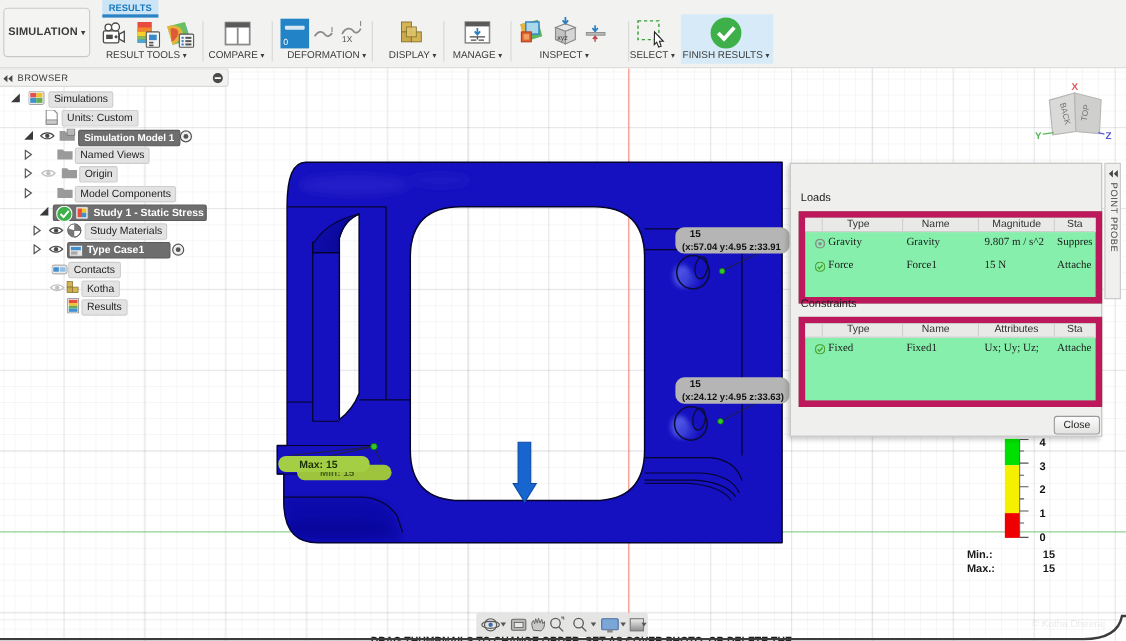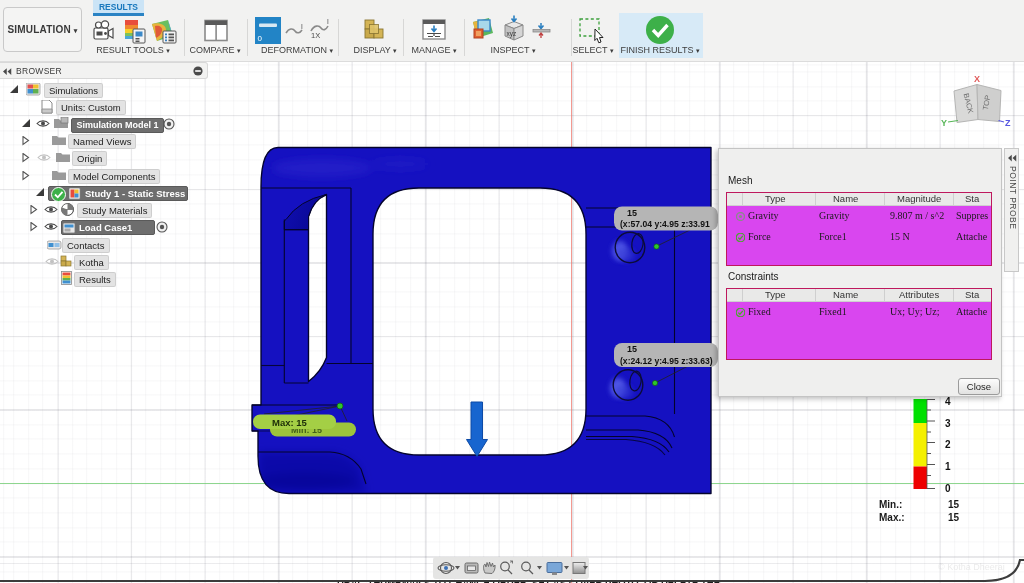--- a/index.html
+++ b/index.html
@@ -32,21 +32,21 @@
   #browserbar{position:absolute;left:0;top:62px;width:208px;height:17px;background:#f2f2f1;border:1px solid #d8d8d8;border-left:none;box-sizing:border-box;border-radius:0 3px 3px 0;}
   #browserbar .t{position:absolute;left:16px;top:3px;font-size:8.5px;color:#3a3a3a;letter-spacing:0.3px;}
   .chip{position:absolute;background:rgba(225,225,225,0.92);border:1px solid rgba(200,200,200,0.8);border-radius:2px;
     font-size:9.5px;color:#222;padding:0 4px;height:13px;line-height:13px;top:0;}
   .chipdark{position:absolute;background:#6e6e6e;border:1px solid #5a5a5a;border-radius:2px;
     font-size:9.5px;color:#fff;font-weight:bold;height:13px;line-height:13px;top:0;padding:0 5px;}
   
   #attrpanel{position:absolute;left:718px;top:148px;width:284px;height:249px;background:#efefee;
     border:1px solid #c4c4c4;box-shadow:-2px 2px 5px rgba(0,0,0,0.25);box-sizing:border-box;}
   #attrtitle{position:absolute;left:0;top:0;width:100%;height:18px;font-size:8.5px;font-weight:bold;color:#4c4c4c;letter-spacing:0.4px;}
-  .attrtable{position:absolute;left:7px;width:264px;background:#d946ef;border:1px solid #be185d;}
+  .attrtable{position:absolute;left:7px;width:264px;background:#86efac;border:6px solid #be185d;}
   .attrhead{height:12px;background:#e9e9e8;border-bottom:1px solid #cfcfcf;font-size:9.5px;color:#333;position:relative;}
   .attrhead span{position:absolute;top:0px;}
   .hsep{position:absolute;top:0;width:1px;height:12px;background:#cfcfcf;}
   .attrrow{height:21px;position:relative;font-size:10px;color:#1a1a1a;font-family:Liberation Serif, serif;}
   .attrrow span{position:absolute;top:4px;}
   .seclabel{position:absolute;left:9px;font-size:10px;color:#1a1a1a;}
   #closebtn{position:absolute;left:239px;top:229px;width:40px;height:15px;background:linear-gradient(#fcfcfc,#e2e2e1);
     border:1px solid #9b9b9b;border-radius:3px;font-size:9.5px;color:#222;text-align:center;line-height:15px;}
   
   #probetab{position:absolute;left:1004px;top:148px;width:15px;height:124px;background:#f0f0ef;border:1px solid #c8c8c8;box-sizing:border-box;}
@@ -328,21 +328,21 @@
     <svg class="abs" style="left:44px;top:160px" width="14" height="9">
       <path d="M 1,4.5 C 4,1 10,1 13,4.5 C 10,8 4,8 1,4.5 Z" fill="#fff" stroke="#4a4a4a" stroke-width="1.1"></path>
       <circle cx="7" cy="4.5" r="2" fill="#4a4a4a"></circle>
     </svg>
     <span class="chipdark" style="left:61px;top:158px;width:92px;padding:0;"></span>
     <svg class="abs" style="left:63px;top:159.5px" width="13" height="12">
       <rect x="0" y="1" width="12" height="10" rx="1" fill="#e8e8e8" stroke="#777" stroke-width="0.8"></rect>
       <rect x="1.5" y="2.5" width="9" height="3" fill="#4090d0"></rect>
       <rect x="1.5" y="6.5" width="6" height="3" fill="#aaa"></rect>
     </svg>
-    <span class="abs" style="left:79px;top:159.5px;font-size:9.5px;font-weight:bold;color:#fff;">Load Case1</span>
+    <span class="abs" style="left:79px;top:159.5px;font-size:9.5px;font-weight:bold;color:#fff;">Type Case1</span>
     <svg class="abs" style="left:156px;top:159px" width="12" height="12">
       <circle cx="6" cy="6" r="5" fill="#f0f0f0" stroke="#555" stroke-width="1.1"></circle>
         <circle cx="6" cy="6" r="2.2" fill="#555"></circle>
     </svg>
 
     <svg class="abs" style="left:47px;top:177.5px" width="15" height="10">
       <rect x="0" y="1" width="14" height="8" rx="2" fill="#e8e8e8" stroke="#999" stroke-width="0.8"></rect>
       <rect x="1.5" y="3" width="5" height="4" fill="#4090d0"></rect>
         <rect x="7.5" y="3" width="5" height="4" fill="#90c0e8"></rect>
     </svg>
@@ -363,21 +363,21 @@
       <rect x="0.5" y="0.5" width="10" height="13" fill="#fff" stroke="#888" stroke-width="0.8"></rect>
       <rect x="1.5" y="1.5" width="8" height="3" fill="#e84c3c"></rect>
         <rect x="1.5" y="4.5" width="8" height="2.5" fill="#f0c030"></rect>
       <rect x="1.5" y="7" width="8" height="2.5" fill="#60b050"></rect>
         <rect x="1.5" y="9.5" width="8" height="3" fill="#4090d0"></rect>
     </svg>
     <span class="chip" style="left:74px;top:209.5px;">Results</span>
   </div>
 
   <div id="attrpanel">
-    <div class="seclabel" style="top:26px;">Mesh</div>
+    <div class="seclabel" style="top:26px;">Loads</div>
     <div class="attrtable" style="top:43px;height:72px;">
       <div class="attrhead">
         <i class="hsep" style="left:15px;"></i>
           <i class="hsep" style="left:88px;"></i>
           <i class="hsep" style="left:157px;"></i>
           <i class="hsep" style="left:226px;"></i>
         <span style="left:38px;">Type</span>
           <span style="left:106px;">Name</span>
         <span style="left:170px;">Magnitude</span>
           <span style="left:238px;">Sta</span>

